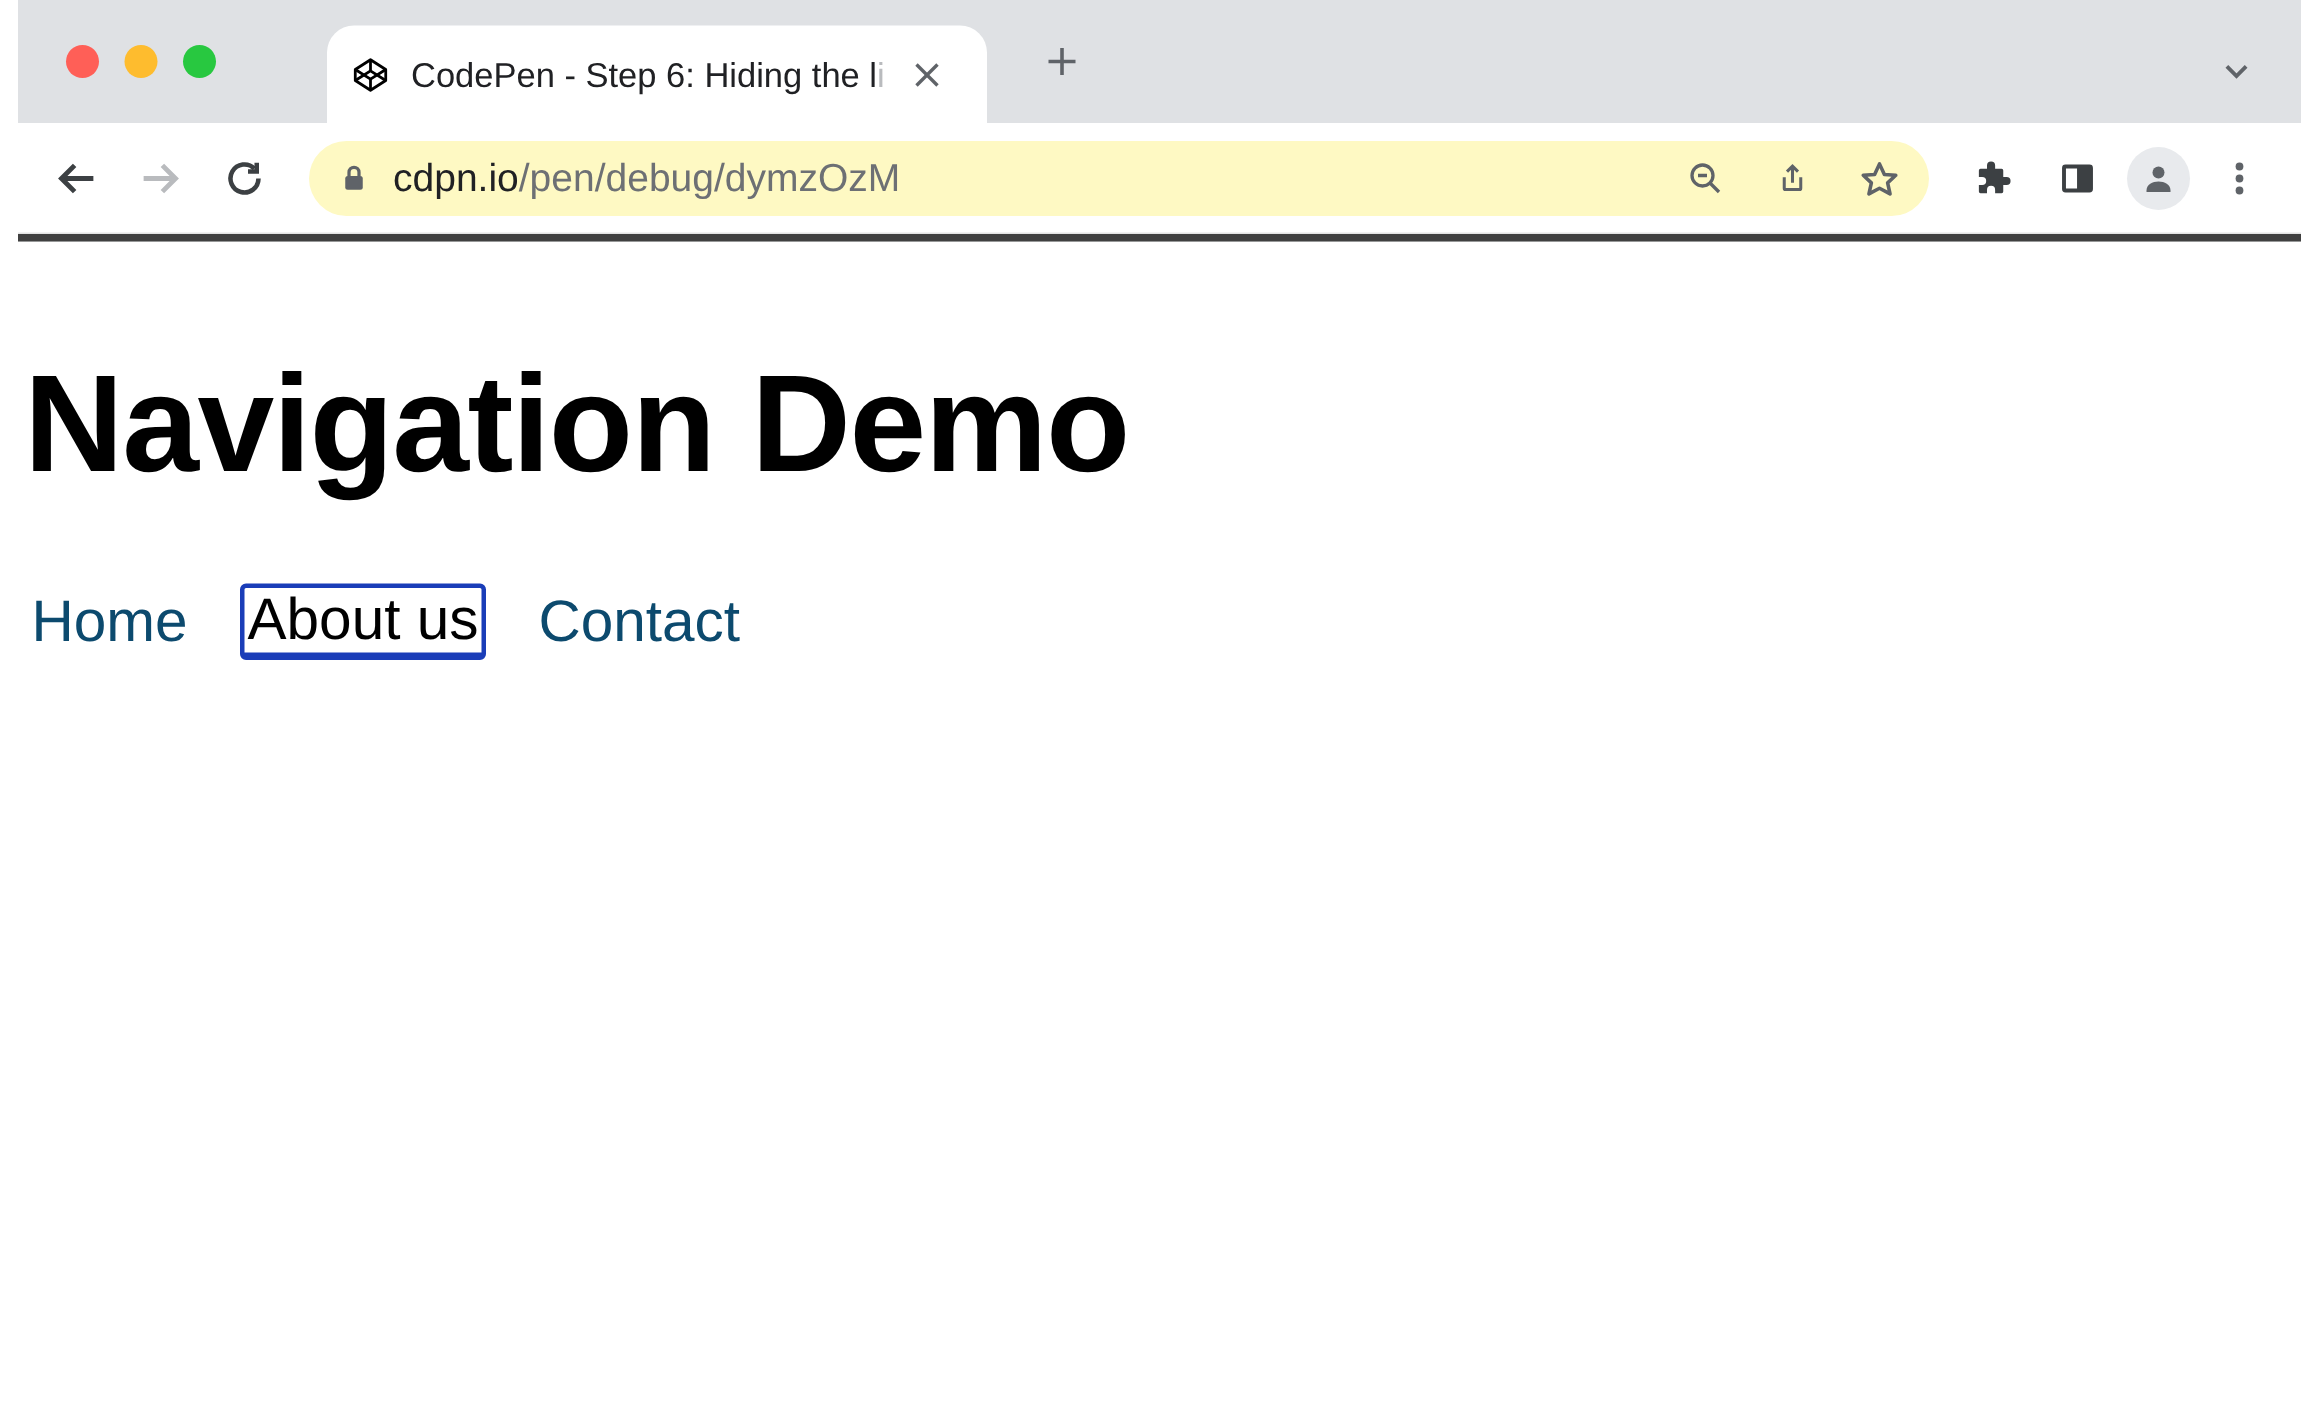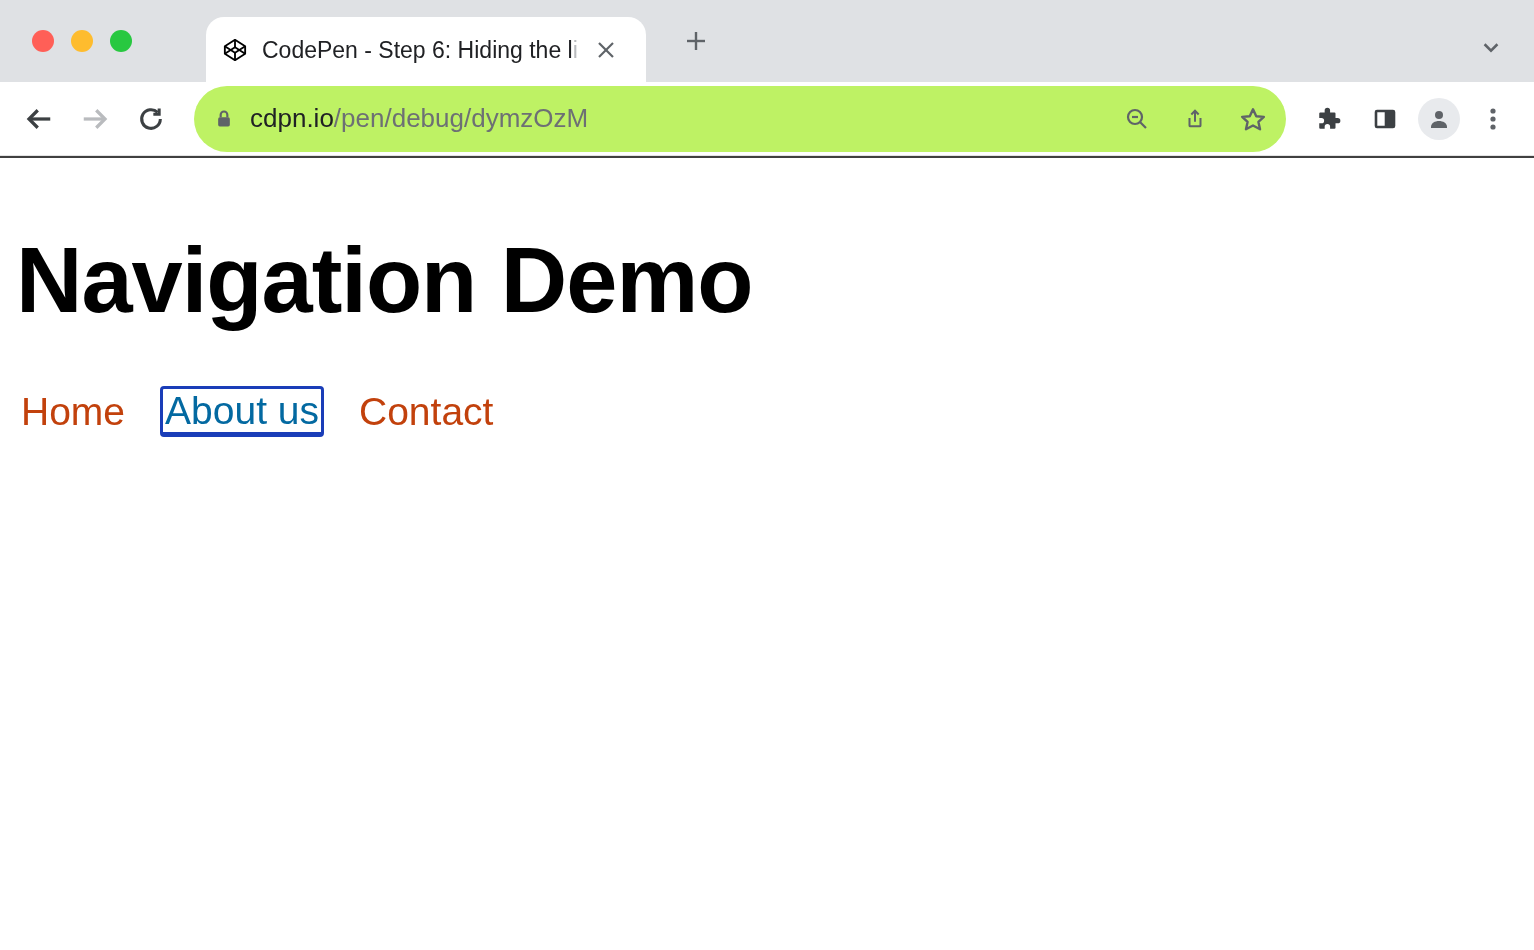--- a/index.html
+++ b/index.html
@@ -7,21 +7,22 @@
     margin: 0; padding: 0;
     width: 1534px; height: 950px;
     font-family: -apple-system, BlinkMacSystemFont, "Segoe UI", Helvetica, Arial, sans-serif;
     background: #fff;
     overflow: hidden;
   }
 
   
   .chrome {
     background: #dfe1e4;
-    border-bottom: 2px solid #404040;
+    border-bottom: 5px solid #404040;
+    margin-left: 12px;
   }
   .tab-strip {
     display: flex;
     align-items: flex-end;
     height: 82px;
     position: relative;
     padding-left: 18px;
   }
   .traffic-lights {
     display: flex;
@@ -88,23 +89,23 @@
   .tbtn {
     width:46px; height:46px;
     display:flex; align-items:center; justify-content:center;
     color:#5f6368;
   }
   .tbtn.disabled { color:#b9bbbe; }
 
   .omnibox {
     flex:1;
     display:flex; align-items:center;
-    background:#bef264;
+    background:#fef9c3;
     border-radius:40px;
-    height:66px;
+    height:50px;
     padding:0 12px 0 20px;
     margin:0 10px;
     gap:16px;
   }
   .omnibox .lock { color:#5f6368; }
   .omnibox .url {
     flex:1;
     font-size:26px;
     color:#202124;
     white-space:nowrap;
@@ -137,28 +138,28 @@
     color:#000;
   }
   nav.demo-nav {
     display:flex;
     gap:30px;
     font-size:39px;
     line-height:1;
     align-items:center;
   }
   nav.demo-nav a {
-    color:#c2410c;
+    color:#0c4a6e;
     text-decoration:none;
     padding:2px 2px;
     border:3px solid transparent;
     border-radius:4px;
   }
   nav.demo-nav a.focused {
-    color:#0369a1;
+    color:#000000;
     border-color:#1a3db8;
     border-bottom-width:5px;
   }
 
   svg { display:block; }
 </style>
 </head>
 <body>
 
 <div class="chrome">

